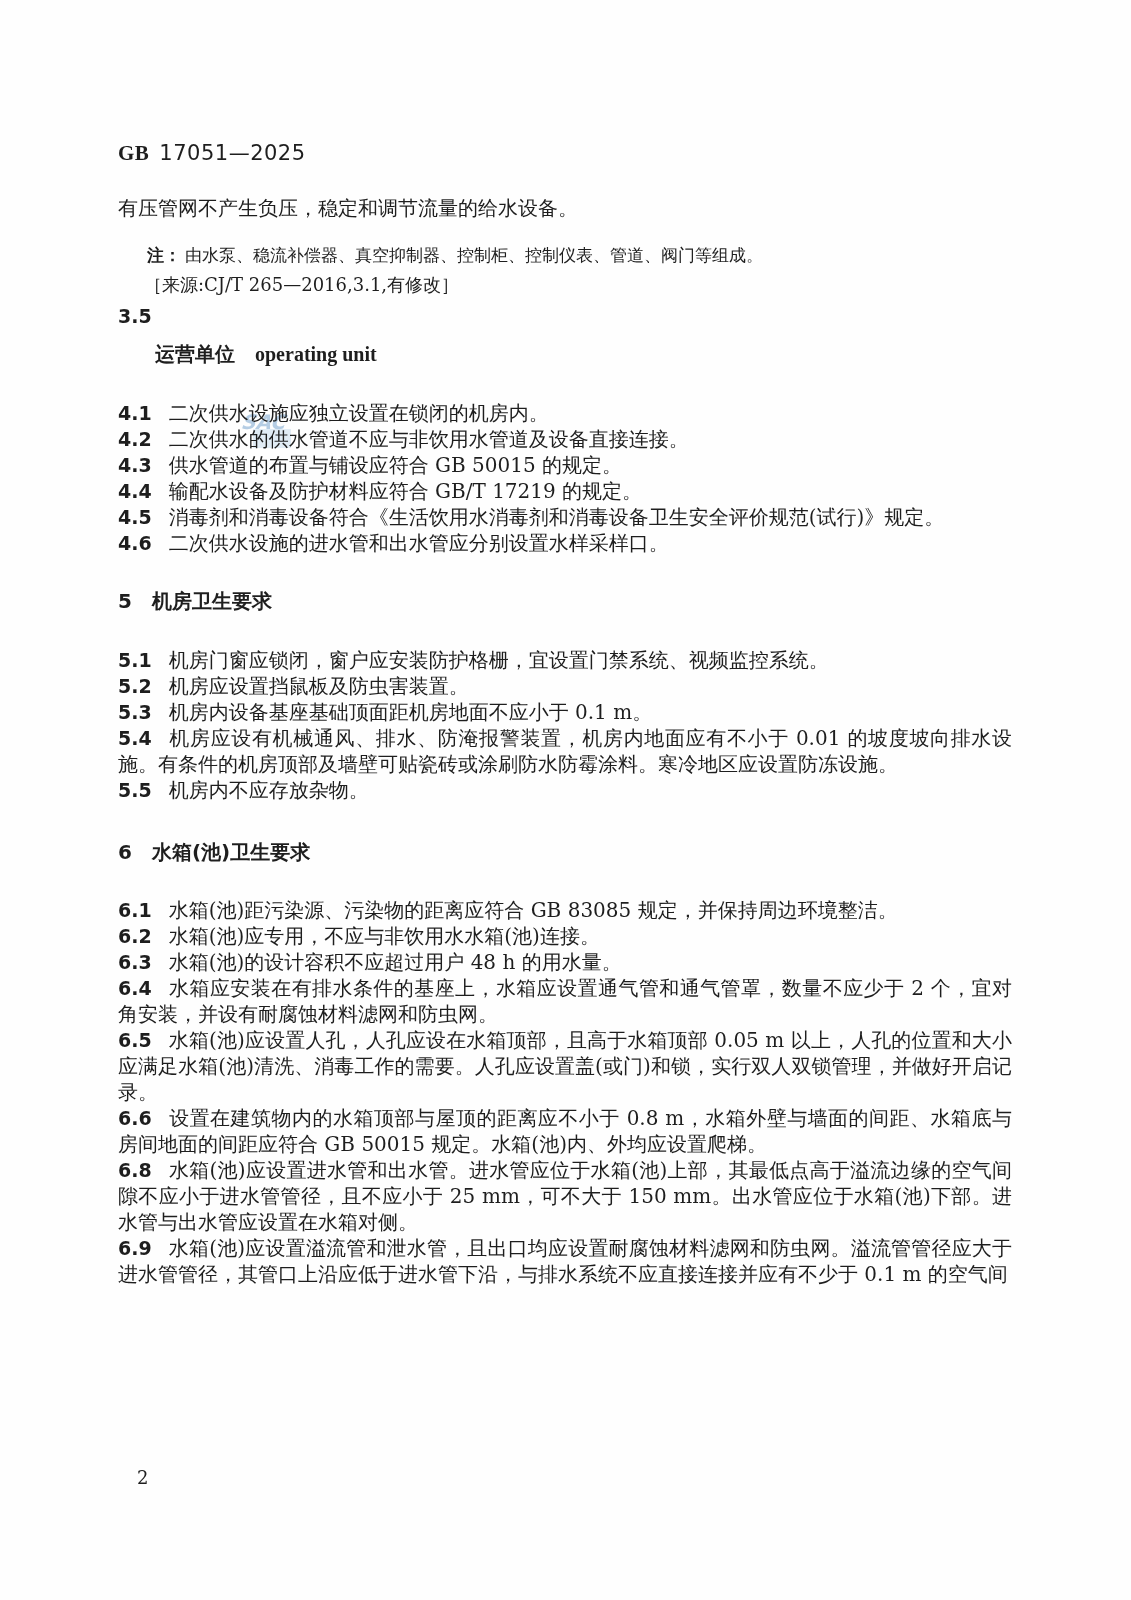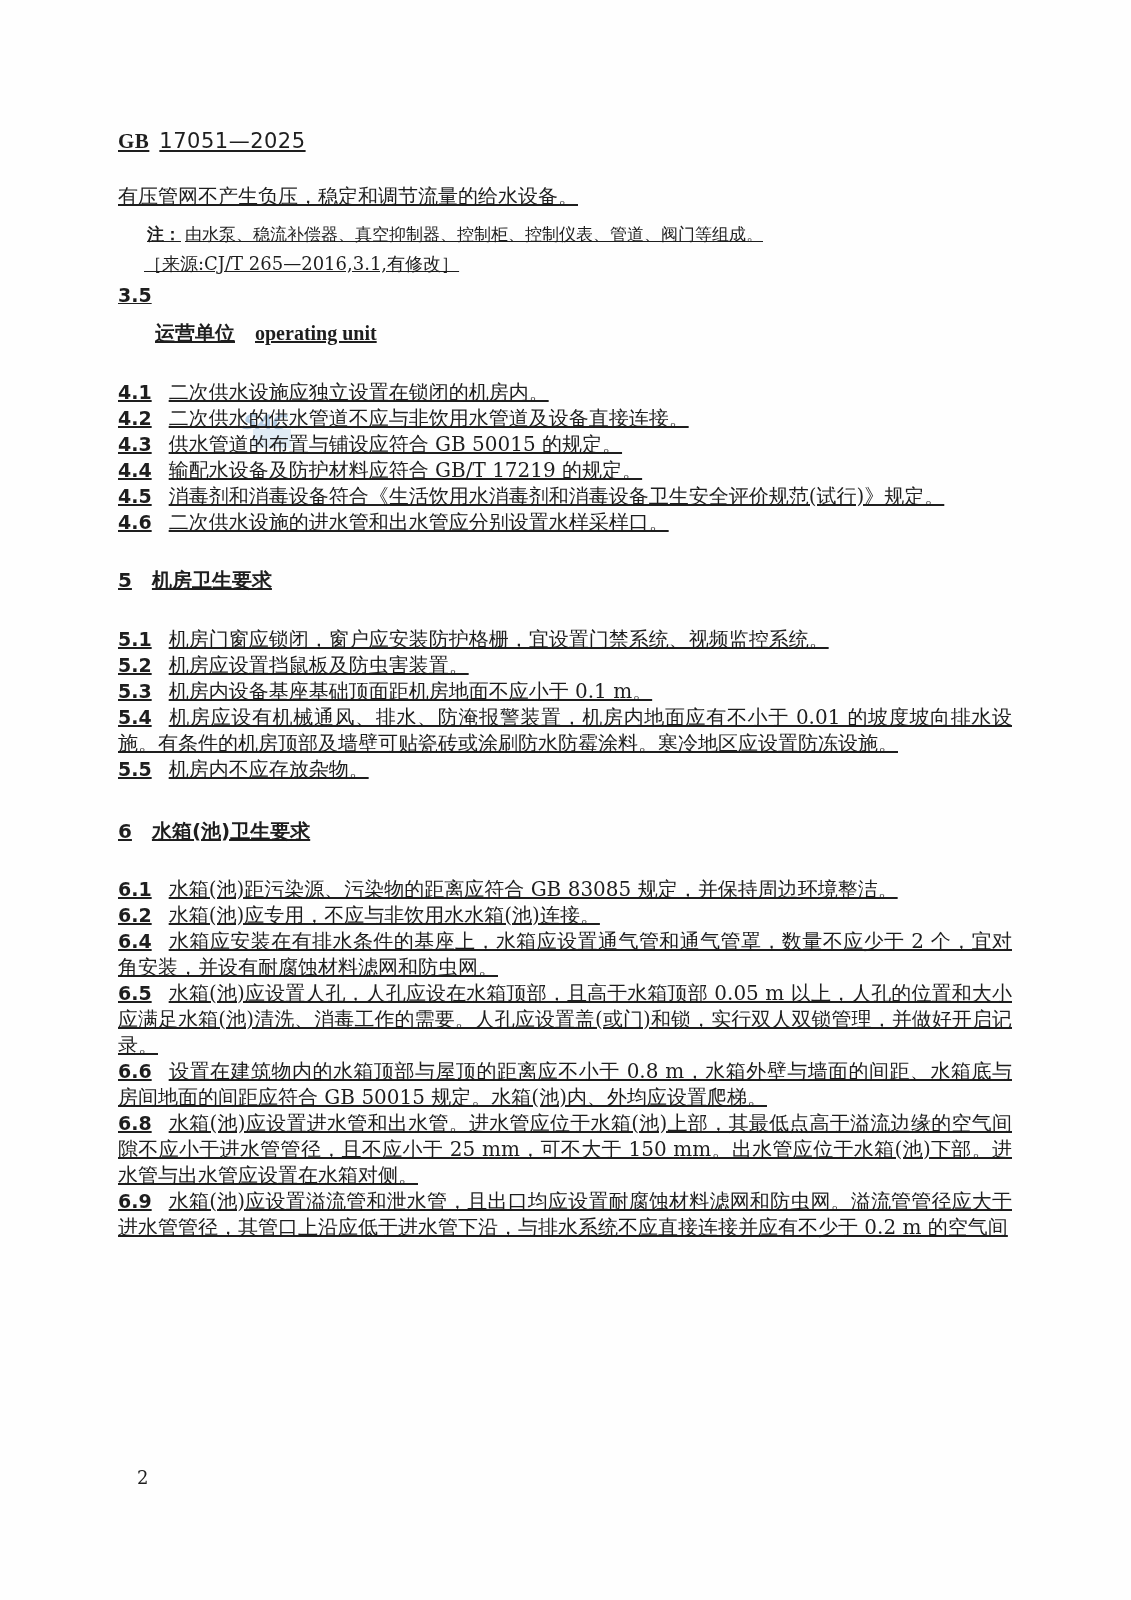--- a/index.html
+++ b/index.html
@@ -9,37 +9,36 @@
     width: 1131px;
     height: 1600px;
     background: #fefefe;
     color: #1e1e1e;
     font-family: "DejaVu Serif", "Liberation Serif", serif;
     overflow: hidden;
   }
   .content {
     position: absolute;
     left: 118px;
-    top: 126px;
+    top: 138px;
     width: 894px;
-    text-decoration: underline;
   }
   .doc-header {
     font-size: 21px;
     line-height: 30px;
     font-weight: bold;
     letter-spacing: 0.5px;
   }
   .doc-header .gb { font-family: "Liberation Serif", serif; font-weight: 900; margin-right: 10px; }
   .doc-header .code { font-family: "DejaVu Sans", "Liberation Sans", sans-serif; font-weight: 500; }
   .para {
     font-size: 20px;
     line-height: 29.5px;
     text-align: justify;
-    margin: 26px 0 8px 0;
+    margin: 26px 0 17px 0;
   }
   .note {
     font-size: 17px;
     line-height: 28px;
     margin: 6px 0 0 29px;
   }
   .note .note-label { font-family: "DejaVu Sans", sans-serif; font-weight: bold; margin-right: 4px; }
   .source {
     font-size: 18px;
     line-height: 28px;
@@ -168,23 +167,24 @@
     <p class="clause"><span class="cl-num">5.2</span><span>机房应设置挡鼠板及防虫害装置。</span></p>
     <p class="clause"><span class="cl-num">5.3</span><span>机房内设备基座基础顶面距机房地面不应小于 0.1 m。</span></p>
     <p class="clause"><span class="cl-num">5.4</span><span>机房应设有机械通风、排水、防淹报警装置，机房内地面应有不小于 0.01 的坡度坡向排水设施。有条件的机房顶部及墙壁可贴瓷砖或涂刷防水防霉涂料。寒冷地区应设置防冻设施。</span></p>
     <p class="clause"><span class="cl-num">5.5</span><span>机房内不应存放杂物。</span></p>
 
     <h2 class="section-head mt-h6">
       <span class="sec-num">6</span><span>水箱(池)卫生要求</span>
     </h2>
     <p class="clause first-clause-6"><span class="cl-num">6.1</span><span>水箱(池)距污染源、污染物的距离应符合 GB 83085 规定，并保持周边环境整洁。</span></p>
     <p class="clause"><span class="cl-num">6.2</span><span>水箱(池)应专用，不应与非饮用水水箱(池)连接。</span></p>
+    <p class="clause"><span class="cl-num">6.3</span><span>水箱(池)的设计容积不应超过用户 48 h 的用水量。</span></p>
     <p class="clause"><span class="cl-num">6.4</span><span>水箱应安装在有排水条件的基座上，水箱应设置通气管和通气管罩，数量不应少于 2 个，宜对角安装，并设有耐腐蚀材料滤网和防虫网。</span></p>
     <p class="clause"><span class="cl-num">6.5</span><span>水箱(池)应设置人孔，人孔应设在水箱顶部，且高于水箱顶部 0.05 m 以上，人孔的位置和大小应满足水箱(池)清洗、消毒工作的需要。人孔应设置盖(或门)和锁，实行双人双锁管理，并做好开启记录。</span></p>
     <p class="clause"><span class="cl-num">6.6</span><span>设置在建筑物内的水箱顶部与屋顶的距离应不小于 0.8 m，水箱外壁与墙面的间距、水箱底与房间地面的间距应符合 GB 50015 规定。水箱(池)内、外均应设置爬梯。</span></p>
     <p class="clause"><span class="cl-num">6.8</span><span>水箱(池)应设置进水管和出水管。进水管应位于水箱(池)上部，其最低点高于溢流边缘的空气间隙不应小于进水管管径，且不应小于 25 mm，可不大于 150 mm。出水管应位于水箱(池)下部。进水管与出水管应设置在水箱对侧。</span></p>
-    <p class="clause"><span class="cl-num">6.9</span><span>水箱(池)应设置溢流管和泄水管，且出口均应设置耐腐蚀材料滤网和防虫网。溢流管管径应大于进水管管径，其管口上沿应低于进水管下沿，与排水系统不应直接连接并应有不少于 0.2 m 的空气间</span></p>
+    <p class="clause"><span class="cl-num">6.9</span><span>水箱(池)应设置溢流管和泄水管，且出口均应设置耐腐蚀材料滤网和防虫网。溢流管管径应大于进水管管径，其管口上沿应低于进水管下沿，与排水系统不应直接连接并应有不少于 0.1 m 的空气间</span></p>
 
   </div>
 
   <div class="page-num">2</div>
 
 </div>
 
 </body></html>

